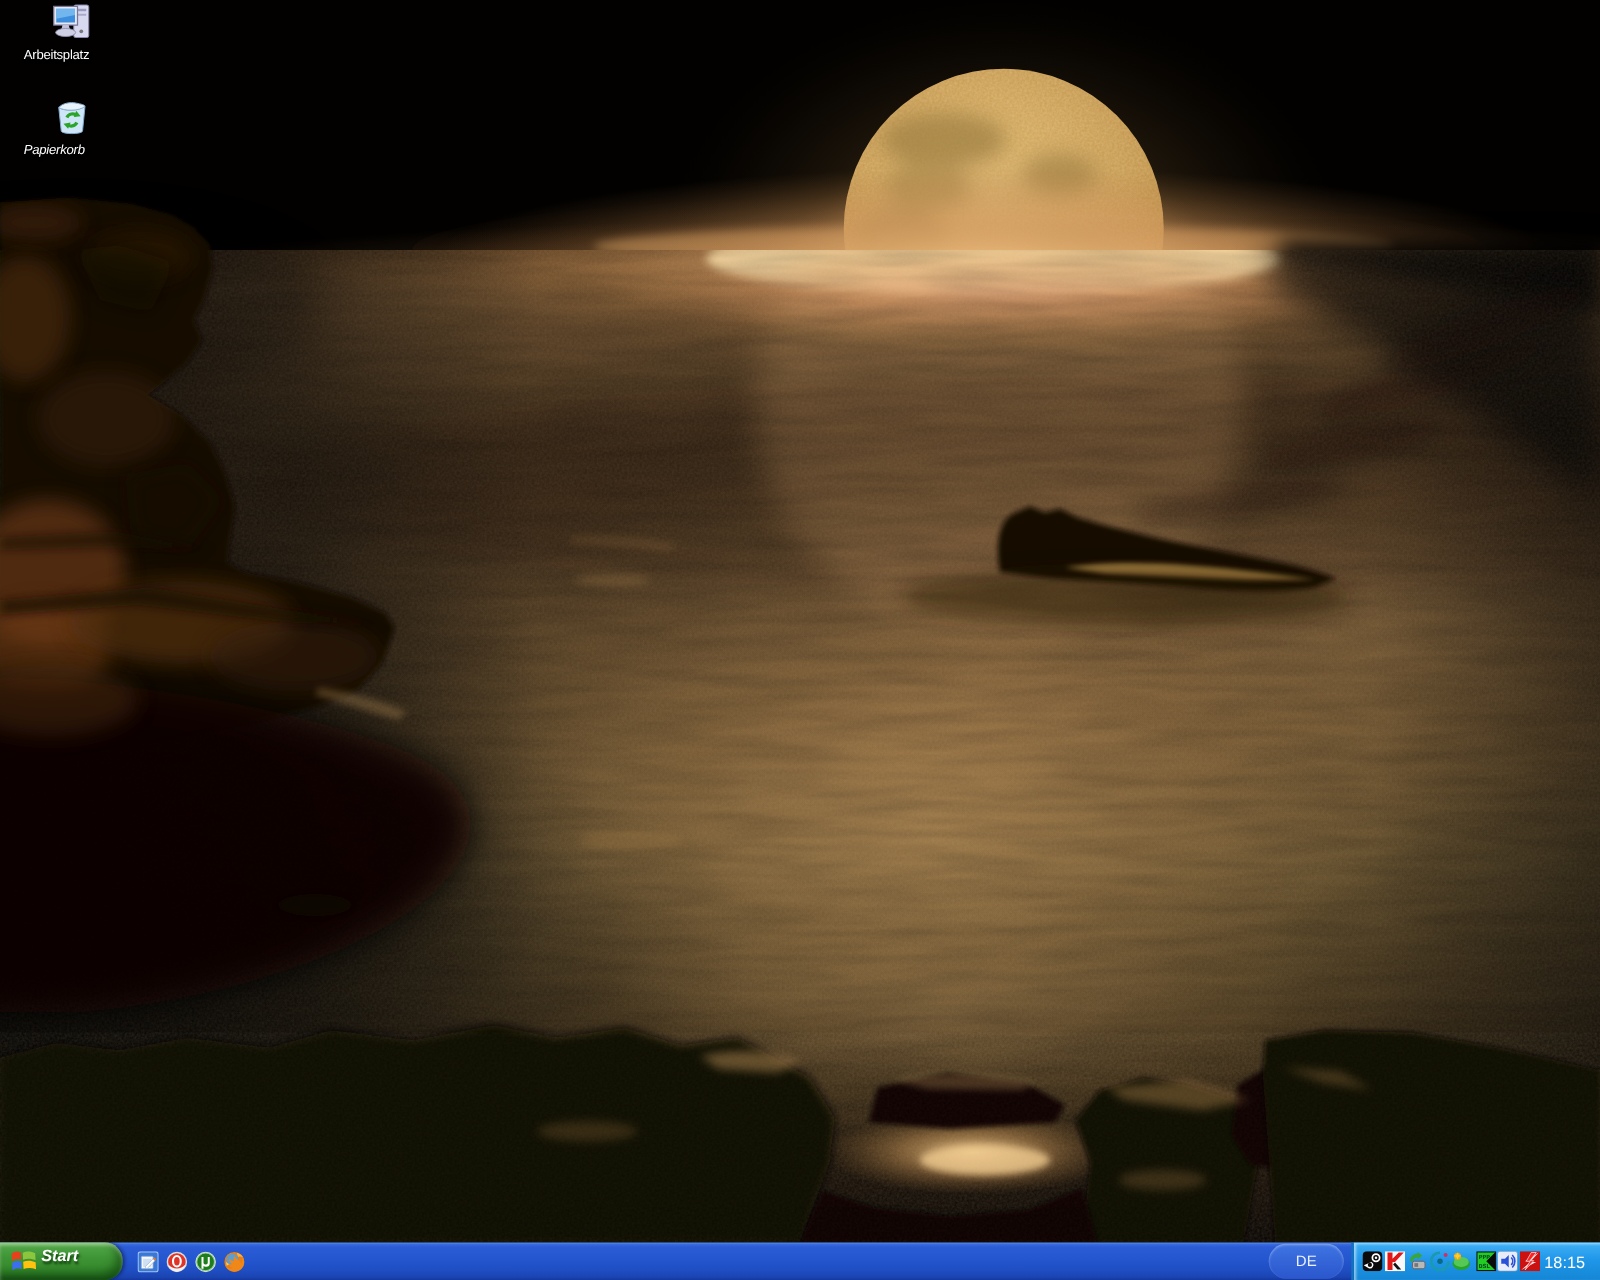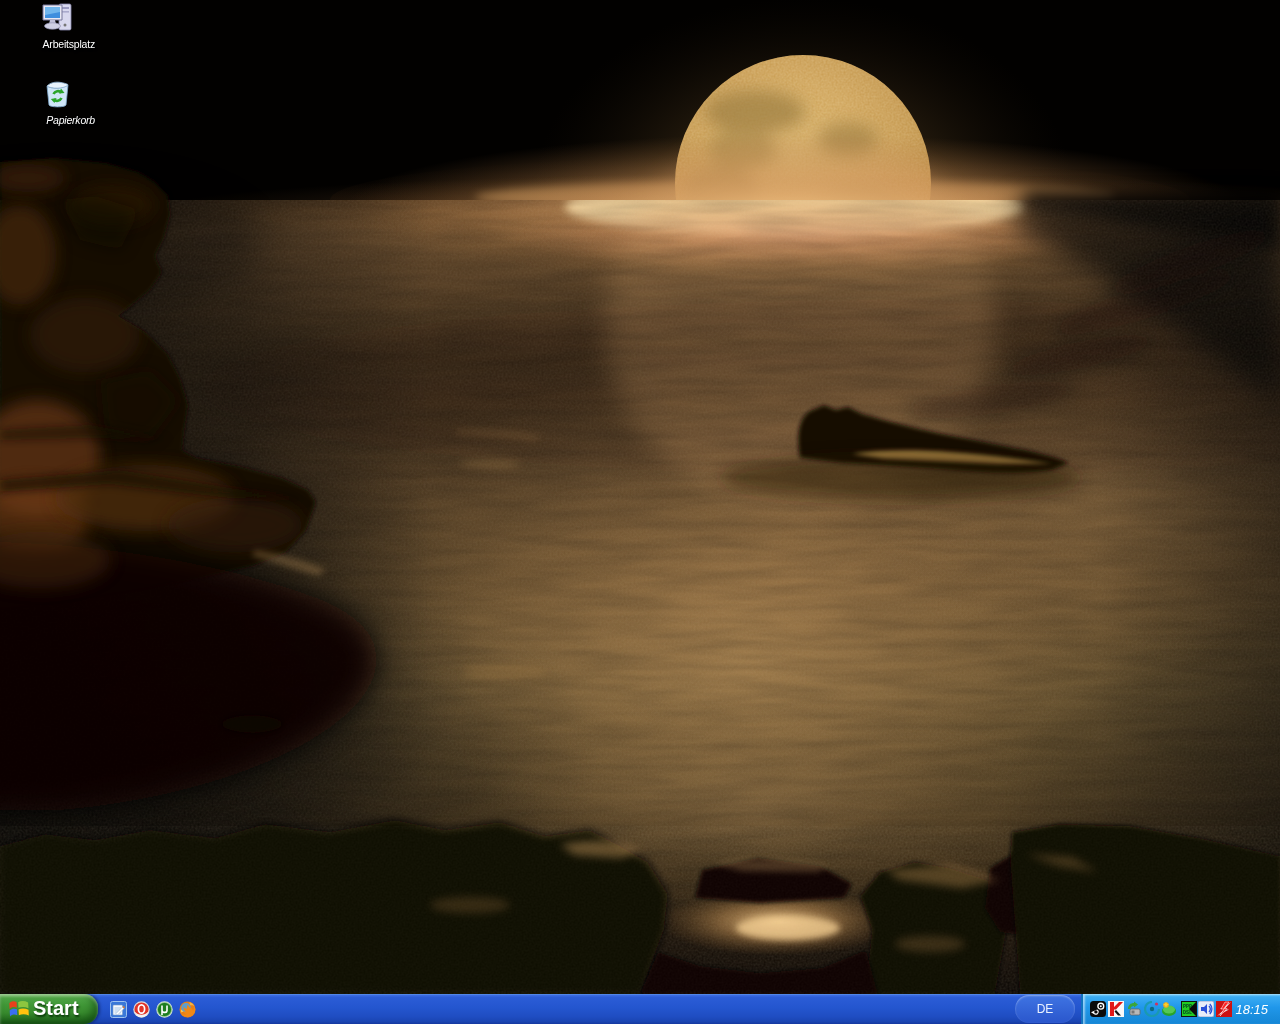--- a/index.html
+++ b/index.html
@@ -1,35 +1,35 @@
 <!DOCTYPE html>
 <html><head><meta charset="utf-8">
 <style>
 html,body{margin:0;padding:0;width:1280px;height:1024px;overflow:hidden;background:#000;
 font-family:"Liberation Sans",sans-serif;}
 #desk{position:absolute;left:0;top:0;width:1280px;height:994px;background:#000;}
 #wall{position:absolute;left:0;top:0;}
-.dicon{position:absolute;width:76px;text-align:right;color:#fff;font-size:10.5px;}
+.dicon{position:absolute;width:76px;text-align:left;color:#fff;font-size:10.5px;}
 .dicon .lbl{margin-top:3px;text-shadow:1px 1px 1px rgba(0,0,0,.95),1px 2px 2px rgba(0,0,0,.8);letter-spacing:-0.2px;}
 #taskbar{position:absolute;left:0;top:994px;width:1280px;height:30px;
 background:linear-gradient(#5b92ea 0%,#3a6ae0 5%,#2b5cd6 12%,#2456cf 45%,#1f4dc2 75%,#1a45b2 92%,#15389f 100%);}
 #start{position:absolute;left:0;top:994px;width:98px;height:30px;border-radius:0 14px 14px 0;
 background:linear-gradient(#74bd62 0%,#4da344 14%,#3f9636 38%,#388c2e 62%,#2b7a25 84%,#20631d 100%);
 box-shadow:inset 0 2px 3px rgba(255,255,255,.35), inset -5px -4px 8px rgba(0,40,0,.45), 2px 0 3px rgba(0,0,30,.4);}
-#start .txt{position:absolute;left:33px;top:3px;color:#fff;font-size:20px;font-weight:bold;
+#start .txt{position:absolute;left:33px;top:3px;color:#fff;font-size:13px;font-weight:bold;font-style:italic;
 text-shadow:1px 2px 2px rgba(0,40,0,.8);}
 #start svg{position:absolute;left:8px;top:4px;}
 .ql{position:absolute;top:1001px;}
 #trayp{position:absolute;left:1081px;top:994px;width:199px;height:30px;
 background:linear-gradient(#59c1f7 0%,#3aabf3 10%,#2097ea 45%,#1b8fdf 70%,#1486d6 100%);
 border-left:2px solid #1173be;box-shadow:inset 2px 1px 2px rgba(255,255,255,.5);}
 #de{position:absolute;left:1015px;top:995px;width:60px;height:28px;color:#eaf2ff;font-size:12px;
 text-align:center;line-height:28px;background:linear-gradient(#3f74e3,#2a56cc);
 box-shadow:inset 0 1px 2px rgba(255,255,255,.4);border-radius:14px;}
-#clock{position:absolute;right:12px;top:994px;height:30px;line-height:31px;color:#fff;font-size:13px;font-style:italic;}
+#clock{position:absolute;right:12px;top:994px;height:30px;line-height:31px;color:#fff;font-size:13px;}
 .ti{position:absolute;top:1001px;width:16px;height:16px;}
 </style></head>
 <body>
 <div id="desk">
 <svg id="wall" width="1280" height="994" viewBox="0 0 1280 994">
 <defs>
 <radialGradient id="glow" cx="50%" cy="50%" r="50%">
  <stop offset="0%" stop-color="#f2c87e" stop-opacity=".55"></stop>
  <stop offset="45%" stop-color="#b98a48" stop-opacity=".2"></stop>
  <stop offset="100%" stop-color="#4a3012" stop-opacity="0"></stop>

